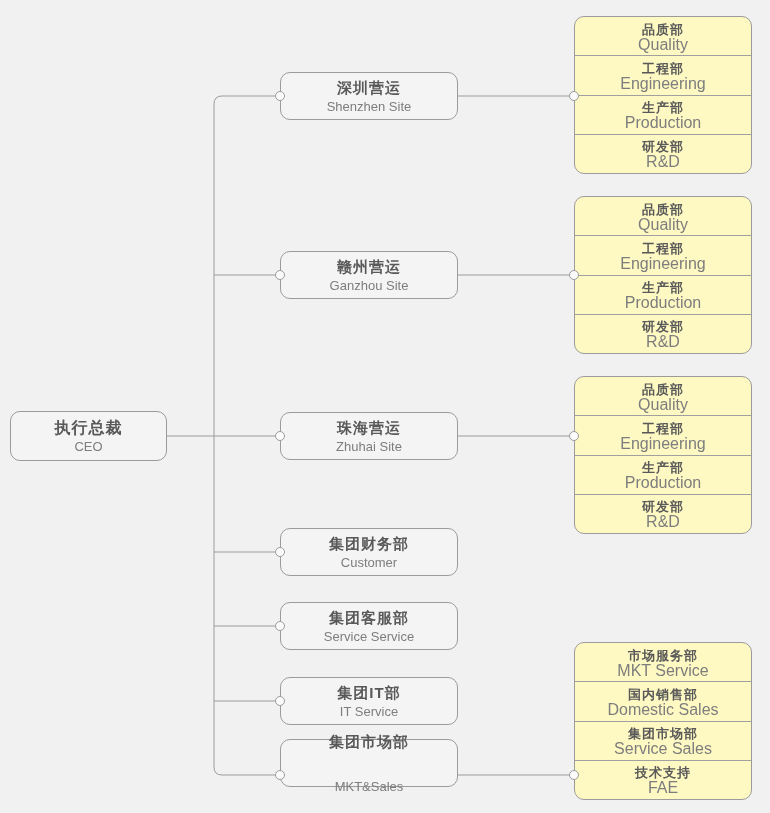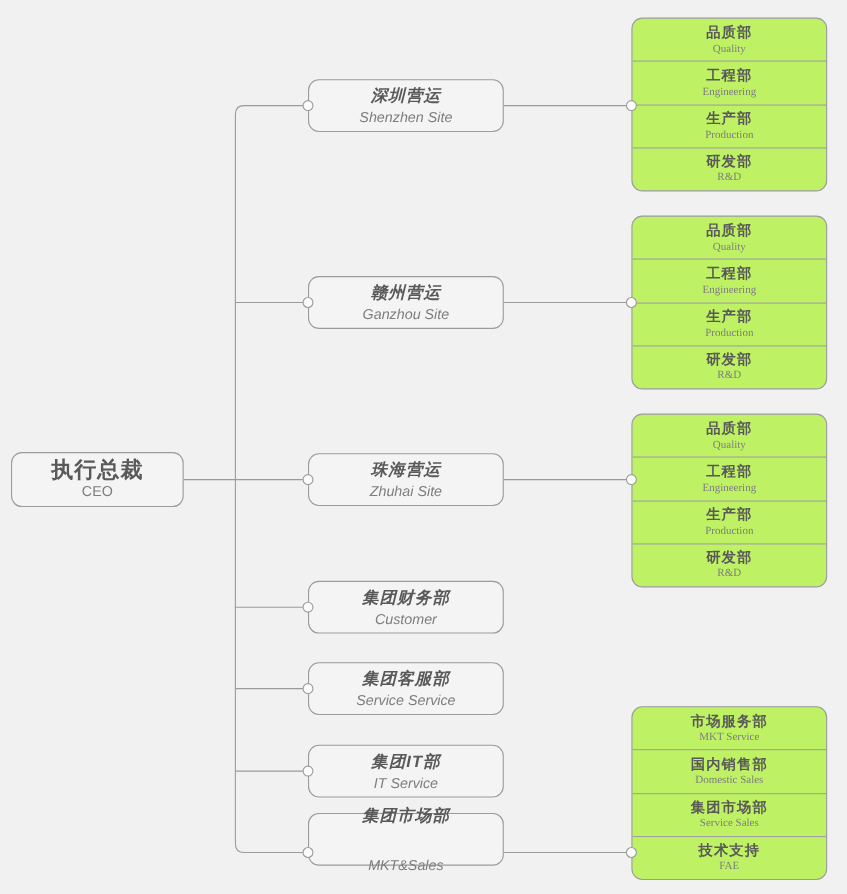--- a/index.html
+++ b/index.html
@@ -22,40 +22,40 @@
     position: absolute; box-sizing: border-box;
     background: #f4f4f5;
     border: 1px solid #9b9b9b; border-radius: 10px;
     display: flex; flex-direction: column; align-items: center; justify-content: center;
     z-index: 1;
   }
   .zh { color: #595959; font-weight: 700; font-size: 15px; line-height: 20px; letter-spacing: 1px; white-space: nowrap; }
   .en { color: #7d7d7d; font-weight: 400; font-size: 13px; line-height: 17px; white-space: nowrap; }
 
   .root { left: 10px; top: 411px; width: 157px; height: 50px; }
-  .root .zh { font-size: 20px; }
+  .root .zh { font-size: 16px; }
 
-  .mid { left: 280px; width: 178px; height: 48px; font-style: italic; }
+  .mid { left: 280px; width: 178px; height: 48px; }
   .m0 { top: 72px; }  .m1 { top: 251px; text-align: center; } .m2 { top: 412px; }
   .m3 { top: 528px; } .m4 { top: 602px; } .m5 { top: 677px; } .m6 { top: 739px; gap: 26px; }
 
   .group {
     position: absolute; left: 574px; width: 178px; height: 158px;
-    box-sizing: border-box; background: #bef264;
+    box-sizing: border-box; background: #fef9c3;
     border: 1px solid #9b9b9b; border-radius: 10px;
     display: flex; flex-direction: column; overflow: hidden;
     z-index: 1;
   }
   .g0 { top: 16px; } .g1 { top: 196px; } .g2 { top: 376px; } .g3 { top: 642px; }
   .grow {
     flex: 1; display: flex; flex-direction: column; align-items: center; justify-content: center;
   }
   .grow + .grow { border-top: 1px solid #a0a0a0; }
   .grow .zh { font-size: 13px; line-height: 17px; letter-spacing: 1px; }
-  .grow .en { font-size: 10px; line-height: 14px; font-family: Liberation Serif, serif; }
+  .grow .en { font-size: 16px; line-height: 14px; }
 </style>
 </head>
 <body>
 
 <div class="canvas">
 
   <svg class="connectors" viewBox="0 0 770 813">
 
     <path d="M278 96 H222 Q214 96 214 104 V767 Q214 775 222 775 H278"></path>
     <path d="M214 275 H278"></path>

